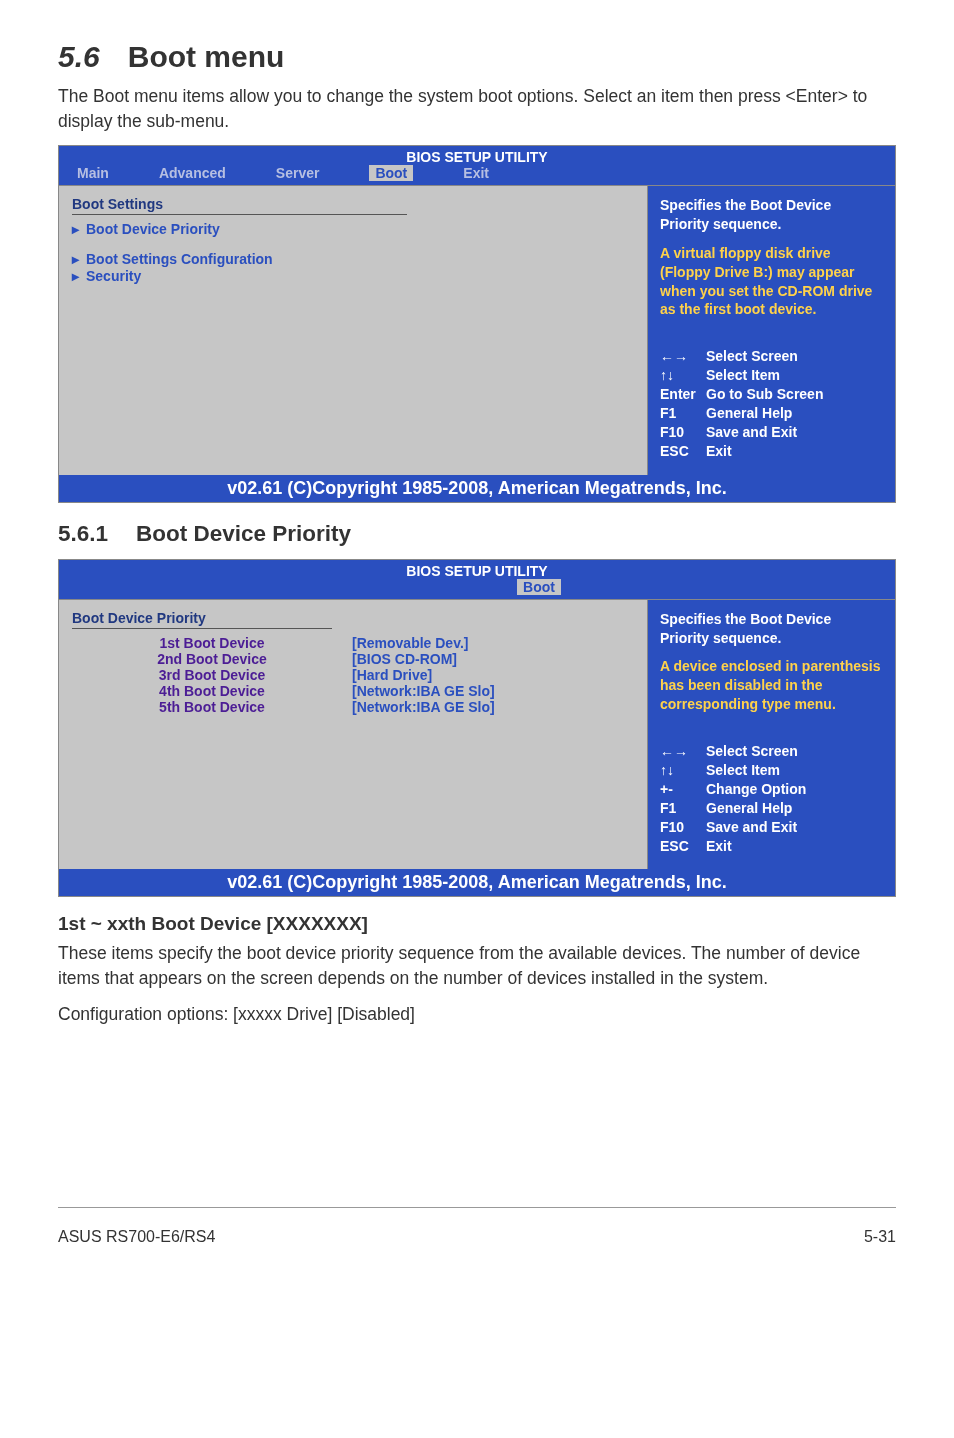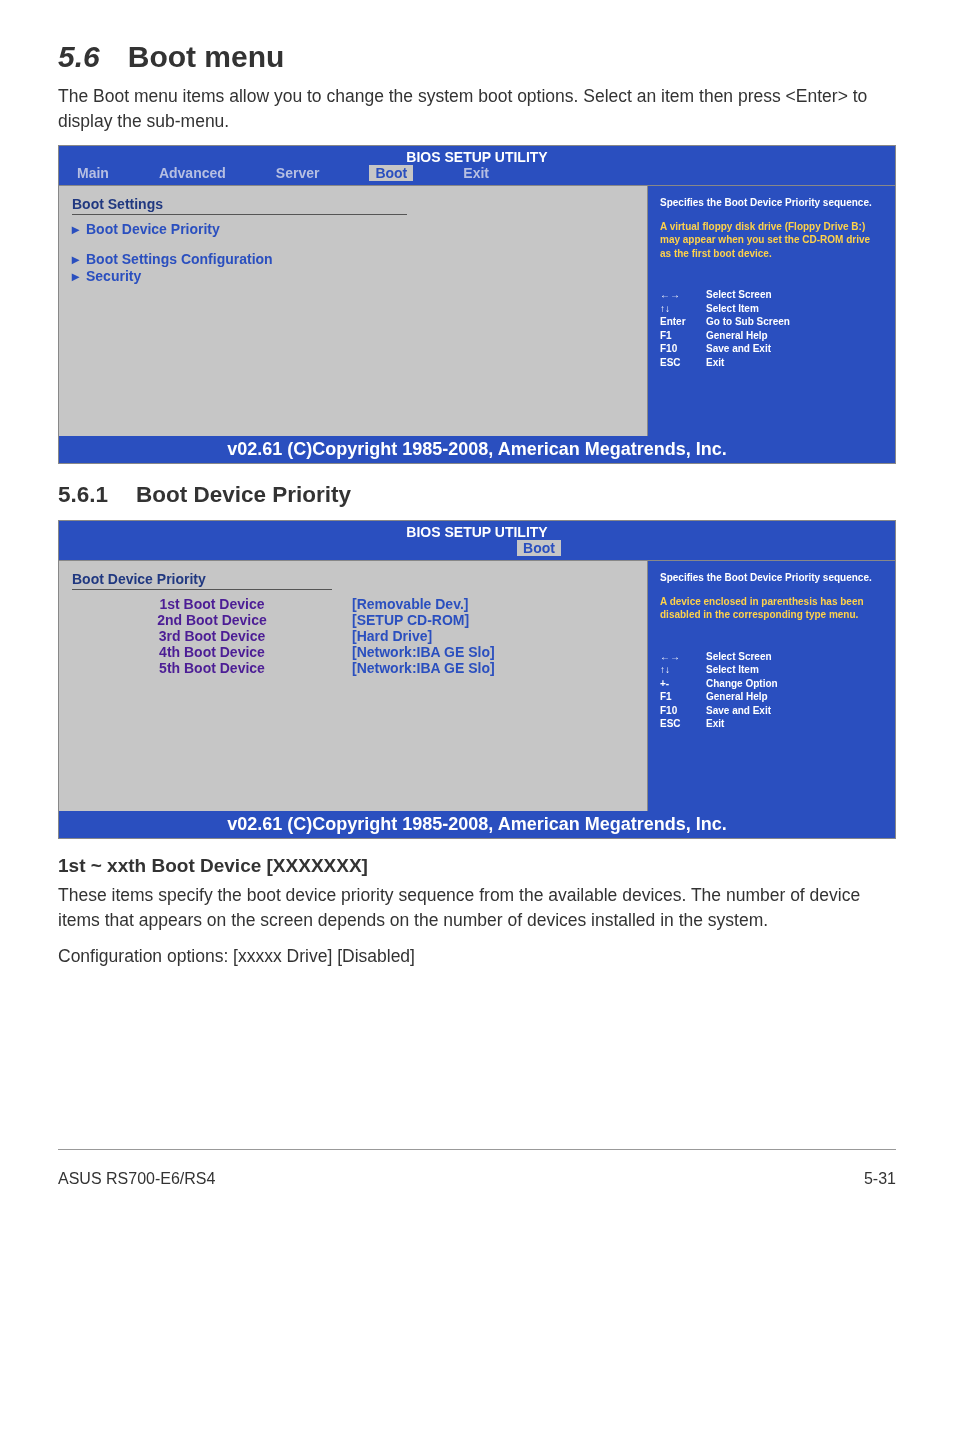--- a/index.html
+++ b/index.html
@@ -83,21 +83,21 @@
     .bios-left .marker { display:inline-block; width: 14px; color: #2a4fbf; }
     .bios-left .row { display: flex; }
     .bios-left .col1 { width: 280px; color: #4c1d95; text-align: center; }
     .bios-left .col2 { color: #2a4fbf; }
     .bios-right {
       width: 248px;
       background: #2a4fbf;
       color: #fff;
       padding: 10px 12px 14px 12px;
       border-left: 1px solid #888;
-      font-size: 10px;
+      font-size: 14px;
       line-height: 1.35;
     }
     .bios-right .hl { color: #ffd24a; }
     .bios-right .nav { margin-top: 28px; color: #fff; }
     .bios-right .nav .key { color: #fff; display:inline-block; min-width: 46px; }
     .bios-footer {
       text-align: center;
       background: #2a4fbf;
       color: #fff;
       padding: 3px 0;
@@ -179,21 +179,21 @@
   <div class="bios-body">
     <div class="bios-left">
       <div class="heading">Boot Device Priority</div>
       <div class="divider2"></div>
       <div class="row">
           <span class="col1">1st Boot Device</span>
           <span class="col2">[Removable Dev.]</span>
         </div>
       <div class="row">
           <span class="col1">2nd Boot Device</span>
-          <span class="col2">[SETUP CD-ROM]</span>
+          <span class="col2">[BIOS CD-ROM]</span>
         </div>
       <div class="row">
           <span class="col1">3rd Boot Device</span>
           <span class="col2">[Hard Drive]</span>
         </div>
       <div class="row">
           <span class="col1">4th Boot Device</span>
           <span class="col2">[Network:IBA GE Slo]</span>
         </div>
       <div class="row">

